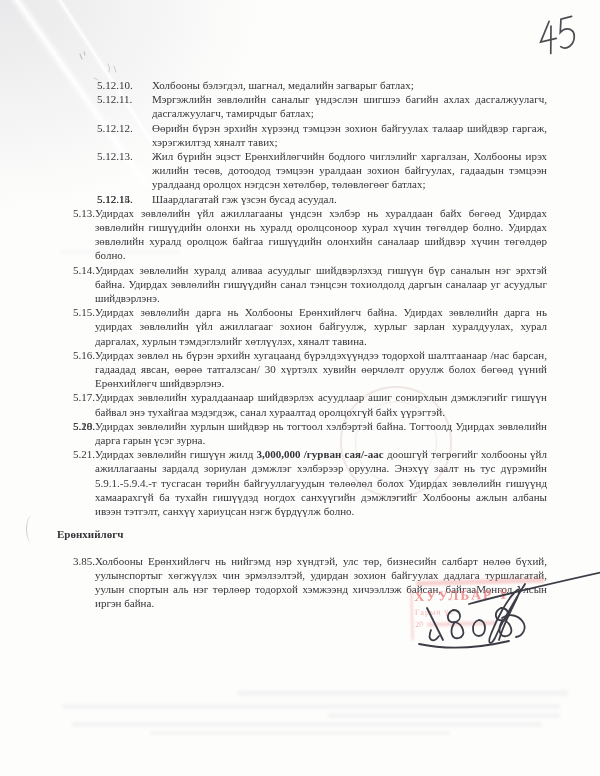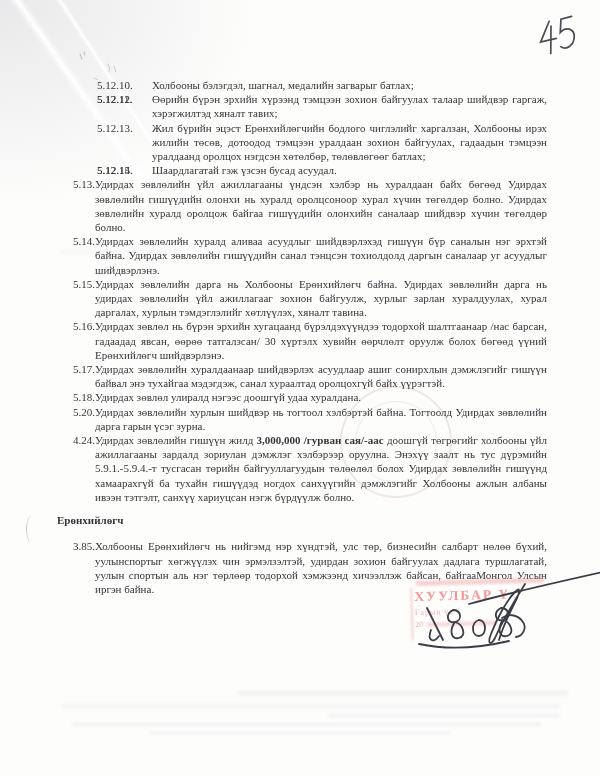--- a/index.html
+++ b/index.html
@@ -95,20 +95,21 @@
     </div>
 
   <div class="content">
 
     <div class="item sub">
       <span class="num">5.12.10.</span>
       <span class="txt">Холбооны бэлэгдэл, шагнал, медалийн загварыг батлах;</span>
     </div>
     <div class="item sub">
       <span class="num">5.12.11.</span>
+      <span class="txt">Мэргэжлийн зөвлөлийн саналыг үндэслэн шигшээ багийн ахлах дасгалжуулагч, дасгалжуулагч, тамирчдыг батлах;</span>
     </div>
     <div class="item sub">
       <span class="num">5.12.12.</span>
       <span class="txt">Өөрийн бүрэн эрхийн хүрээнд тэмцээн зохион байгуулах талаар шийдвэр гаргаж, хэрэгжилтэд хяналт тавих;</span>
     </div>
     <div class="item sub">
       <span class="num">5.12.13.</span>
       <span class="txt">Жил бүрийн эцэст Ерөнхийлөгчийн бодлого чиглэлийг харгалзан, Холбооны ирэх жилийн төсөв, дотоодод тэмцээн уралдаан зохион байгуулах, гадаадын тэмцээн уралдаанд оролцох нэгдсэн хөтөлбөр, төлөвлөгөөг батлах;</span>
     </div>
     <div class="item sub">
@@ -134,29 +135,28 @@
     <div class="item main">
       <span class="num">5.16.</span>
       <span class="txt">Удирдах зөвлөл нь бүрэн эрхийн хугацаанд бүрэлдэхүүндээ тодорхой шалтгаанаар /нас барсан, гадаадад явсан, өөрөө татгалзсан/ 30 хүртэлх хувийн өөрчлөлт оруулж болох бөгөөд үүний Ерөнхийлөгч шийдвэрлэнэ.</span>
     </div>
     <div class="item main">
       <span class="num">5.17.</span>
       <span class="txt">Удирдах зөвлөлийн хуралдаанаар шийдвэрлэх асуудлаар ашиг сонирхлын дэмжлэгийг гишүүн байвал энэ тухайгаа мэдэгдэж, санал хураалтад оролцохгүй байх үүрэгтэй.</span>
     </div>
     <div class="item main">
       <span class="num">5.18.</span>
-      <span class="txt">Удирдах зөвлөл улиралд нэгээс доошгүй удаа хуралдана.</span>
     </div>
     <div class="item main">
       <span class="num">5.20.</span>
       <span class="txt">Удирдах зөвлөлийн хурлын шийдвэр нь тогтоол хэлбэртэй байна. Тогтоолд Удирдах зөвлөлийн дарга гарын үсэг зурна.</span>
     </div>
 
     <div class="item main">
-      <span class="num">4.24.</span>
+      <span class="num">5.21.</span>
       <span class="txt">Удирдах зөвлөлийн гишүүн жилд </span><span class="txt b">3,000,000 /гурван сая/-аас</span><span class="txt"> доошгүй төгрөгийг холбооны үйл ажиллагааны зардалд зориулан дэмжлэг хэлбэрээр оруулна. Энэхүү заалт нь тус дүрэмийн 5.9.1.-5.9.4.-т тусгасан төрийн байгууллагуудын төлөөлөл болох Удирдах зөвлөлийн гишүүнд хамаарахгүй ба тухайн гишүүдэд ногдох санхүүгийн дэмжлэгийг Холбооны ажлын албаны ивээн тэтгэлт, санхүү хариуцсан нэгж бүрдүүлж болно.</span>
     </div>
 
     <div class="doc-heading">Ерөнхийлөгч</div>
 
     <div class="item main">
       <span class="num">3.85.</span>
       <span class="txt">Холбооны Ерөнхийлөгч нь нийгэмд нэр хүндтэй, улс төр, бизнесийн салбарт нөлөө бүхий, уулынспортыг хөгжүүлэх чин эрмэлзэлтэй, удирдан зохион байгуулах дадлага туршлагатай, уулын спортын аль нэг төрлөөр тодорхой хэмжээнд хичээллэж байсан, байгааМонгол Улсын иргэн байна.</span>
     </div>
 

